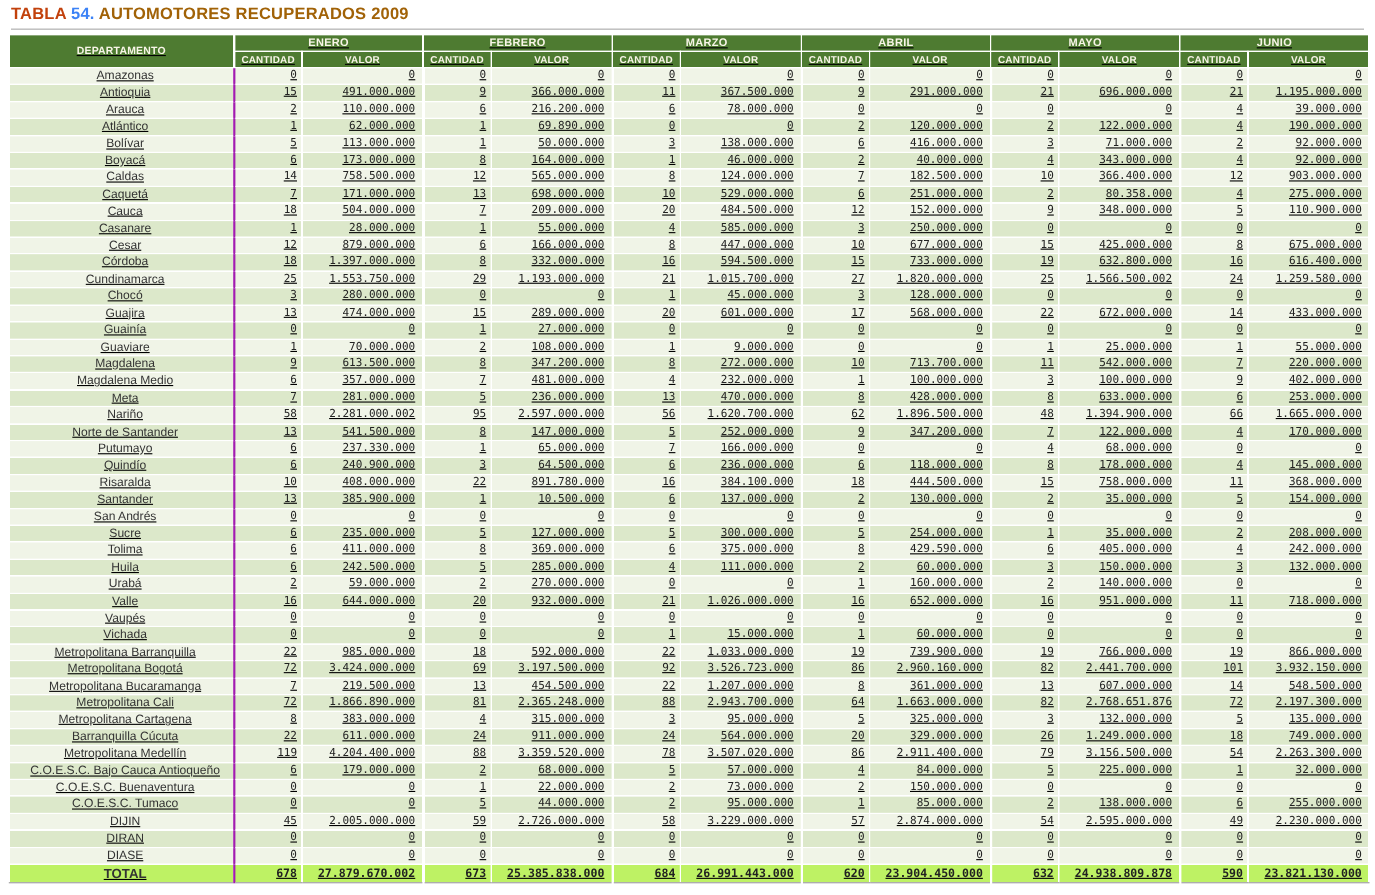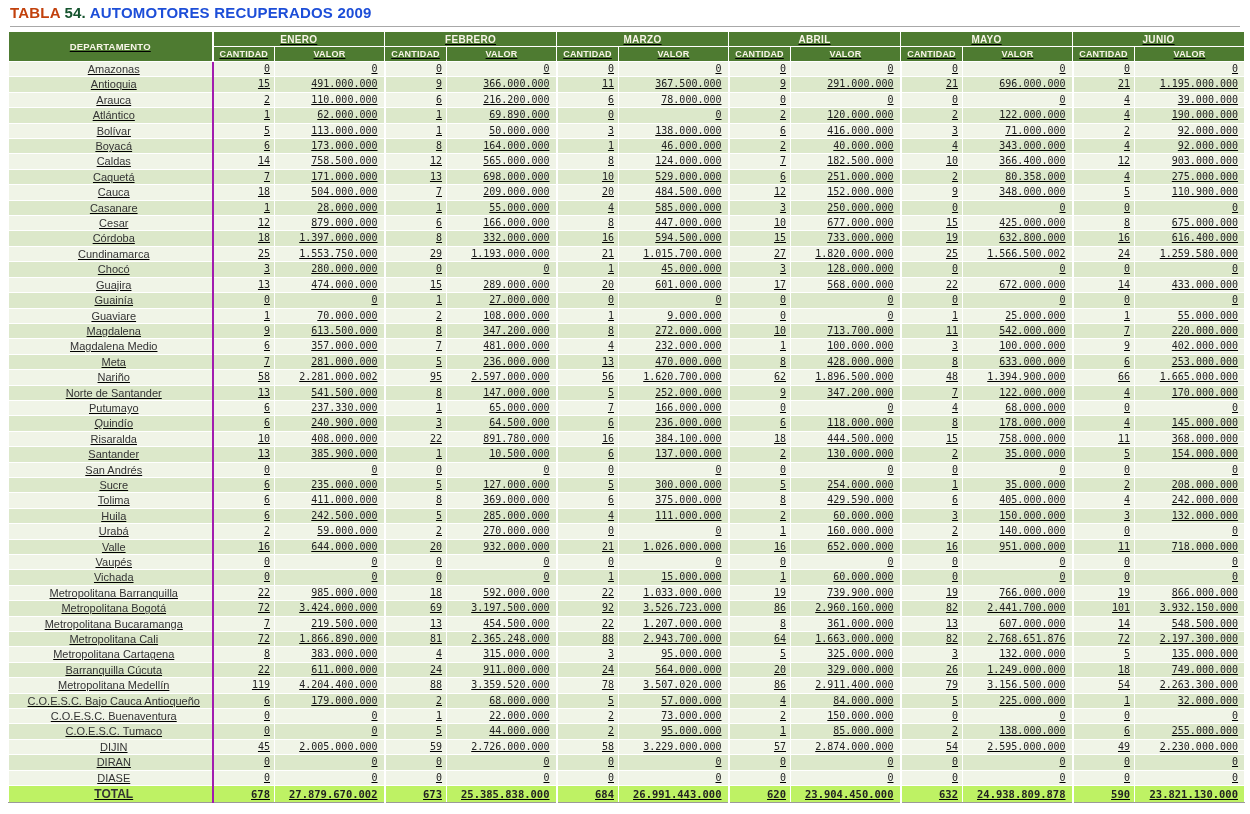--- a/index.html
+++ b/index.html
@@ -2,22 +2,22 @@
 <html><head>
 <meta charset="utf-8">
 <style>
   html,body { margin:0; padding:0; background:#ffffff; }
   body { width:1250px; height:814px; overflow:hidden;
          font-family:"Liberation Sans", sans-serif; }
 
   .title-line { margin:4px 0 0 10px; font-size:15px; font-weight:bold;
                 letter-spacing:0.2px; white-space:nowrap; }
   .title-prefix { color:#c2410c; }
-  .title-number { color:#14532d; }
-  .title-text   { color:#1d4ed8; }
+  .title-number { color:#3b82f6; }
+  .title-text   { color:#a16207; }
 
   .rule { border:none; border-top:1px solid #a8a8a8; margin:5px 10px 4px 10px; }
 
   table.data { border-collapse:collapse; table-layout:fixed;
                width:1236px; margin-left:8px;
                border:1px solid #b5c49b; border-bottom:1px solid #8a8a8a;text-decoration:underline; }
 
   th, td { border:1px solid #ffffff; overflow:hidden; white-space:nowrap;
            padding:0; }
 

